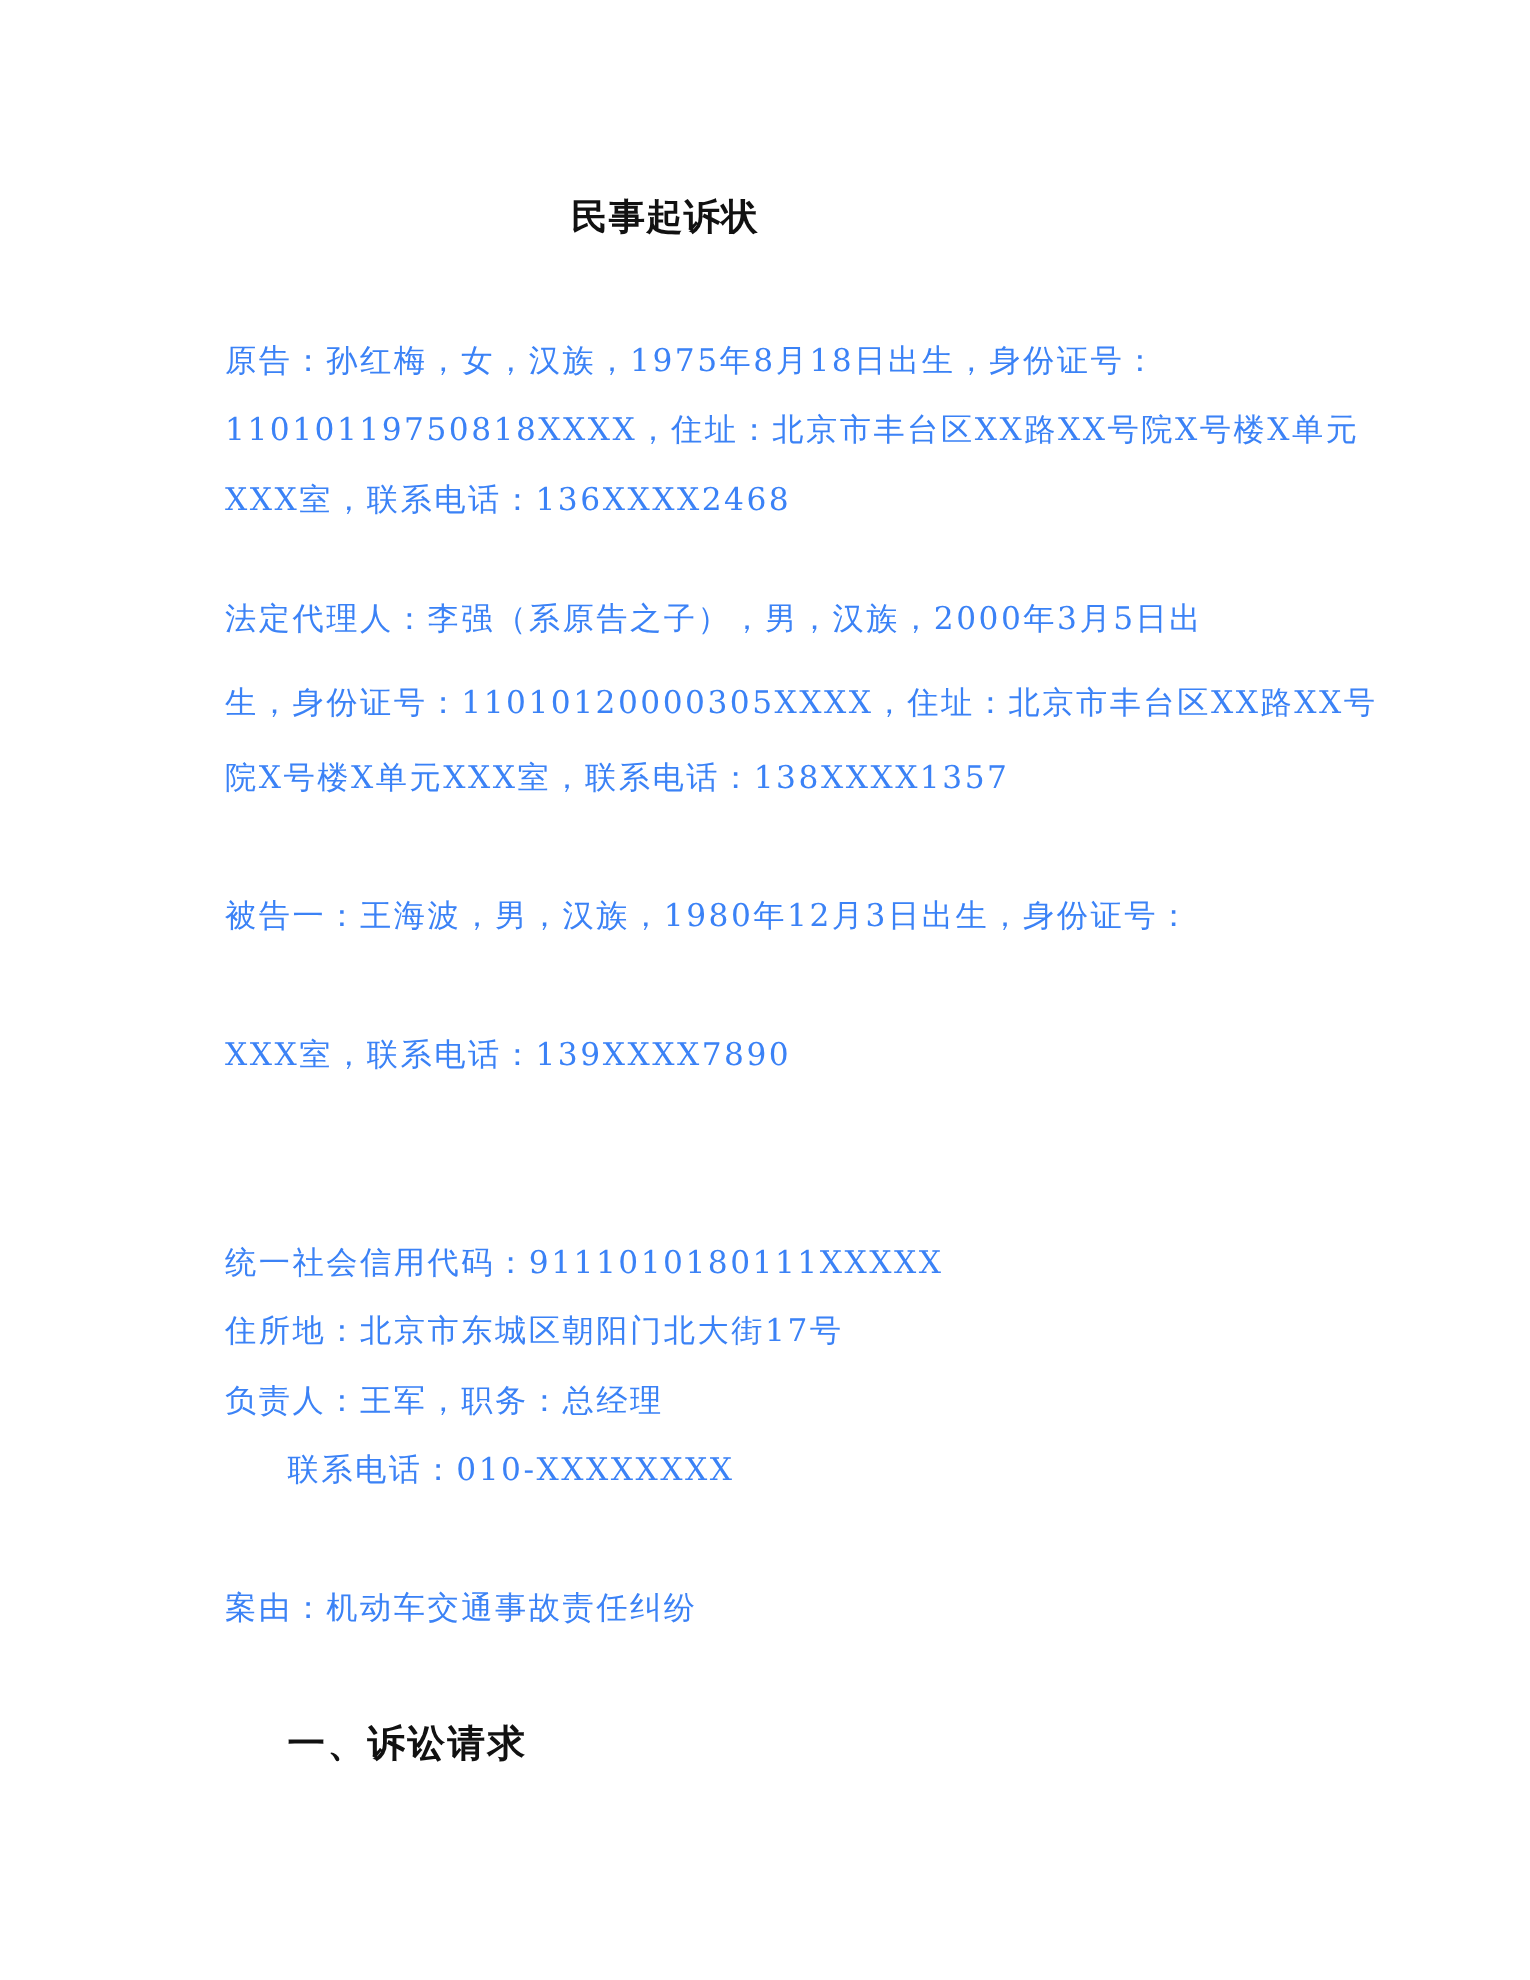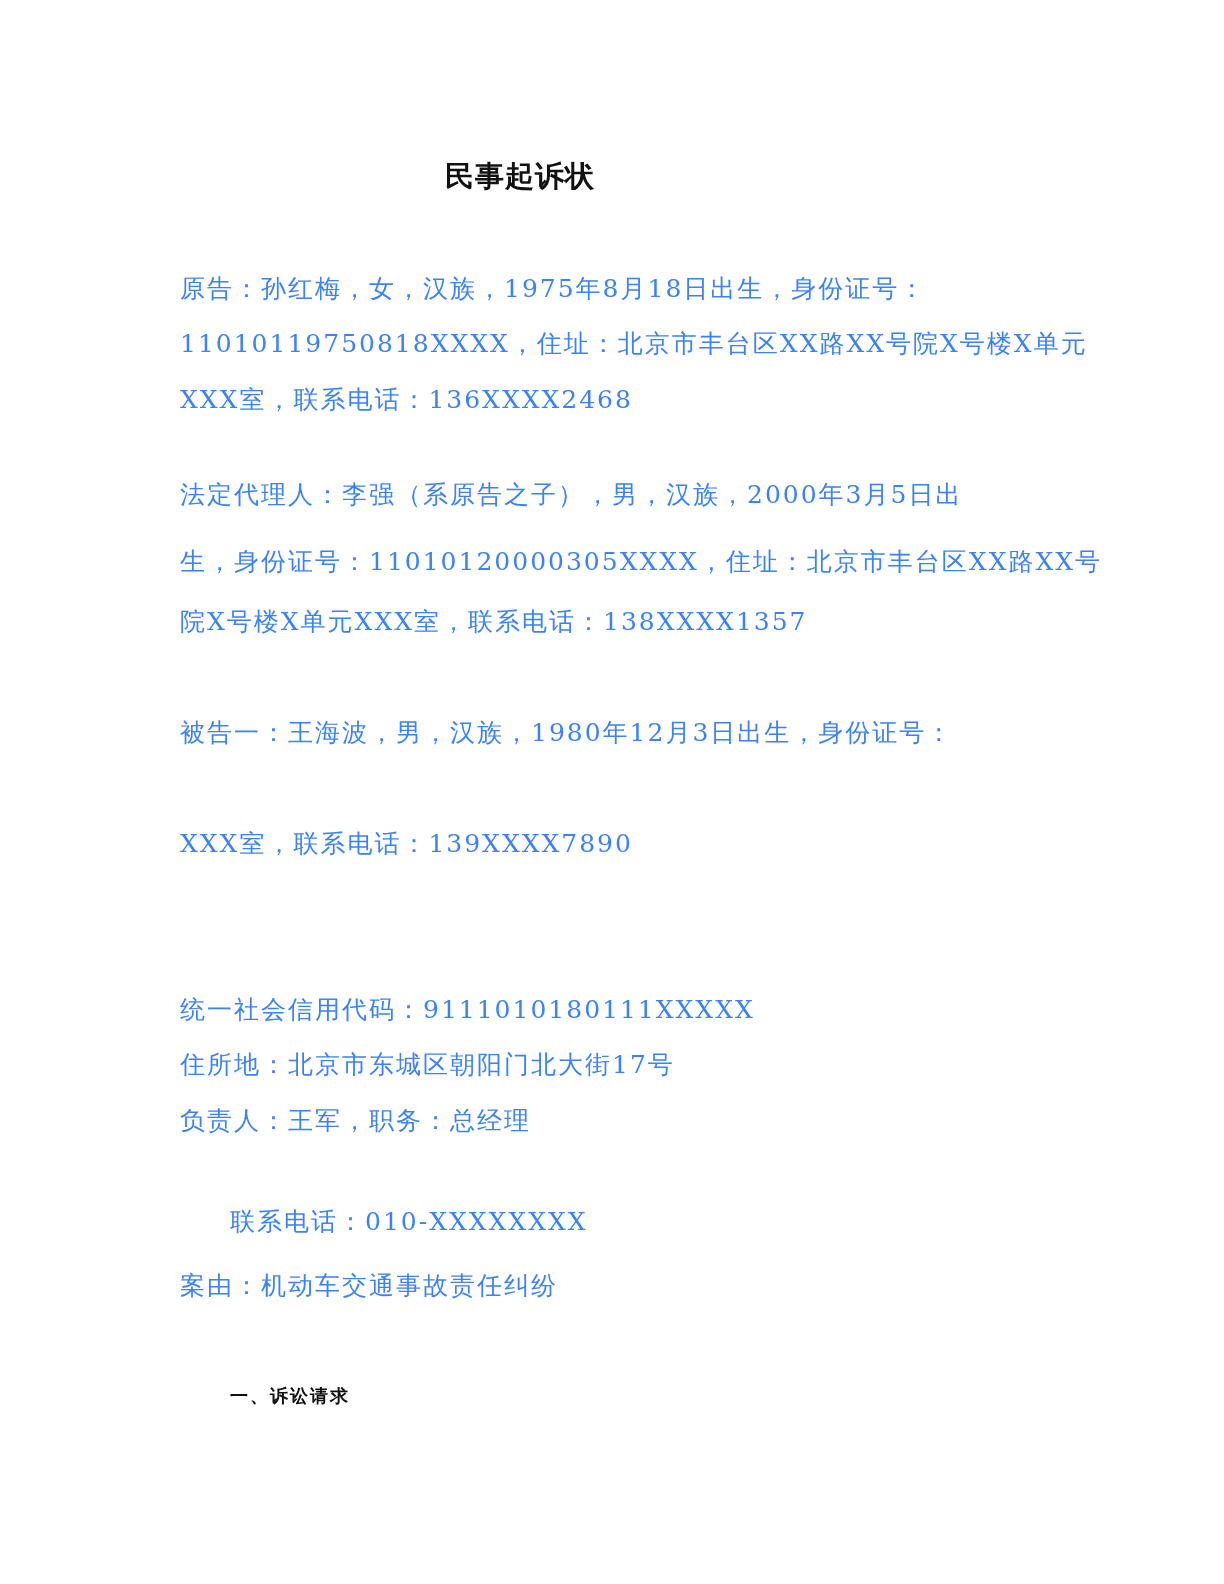--- a/index.html
+++ b/index.html
@@ -17,50 +17,49 @@
     }
     .page {
       position: absolute;
       left: 0; top: 0;
       width: 1224px;
       height: 1584px;
     }
     .title {
       position: absolute;
       top: 156px;
-      left: 4px;
+      left: 16px;
       width: 1032px;
       text-align: center;
-      font-family: Liberation Serif, serif;
+      font-family: Liberation Mono, monospace;
       font-weight: bold;
       font-size: 29px;
       letter-spacing: 1px;
       line-height: 40px;
       color: #111;
     }
     .line {
       position: absolute;
       left: 180px;
       font-size: 25px;
       line-height: 34px;
       white-space: nowrap;
       letter-spacing: 2px;
       color: #3b82f6;
     }
     .indent {
       left: 230px;
-      margin-top: 46px;
     }
     .section-heading {
       position: absolute;
       left: 230px;
       top: 1378px;
       font-family: "DejaVu Sans", "Liberation Sans", sans-serif;
       font-weight: bold;
-      font-size: 18px;
+      font-size: 30px;
       line-height: 36px;
       letter-spacing: 2px;
       color: #111;
     }
   </style>
 </head>
 <body>
 
 <div class="page">
 

